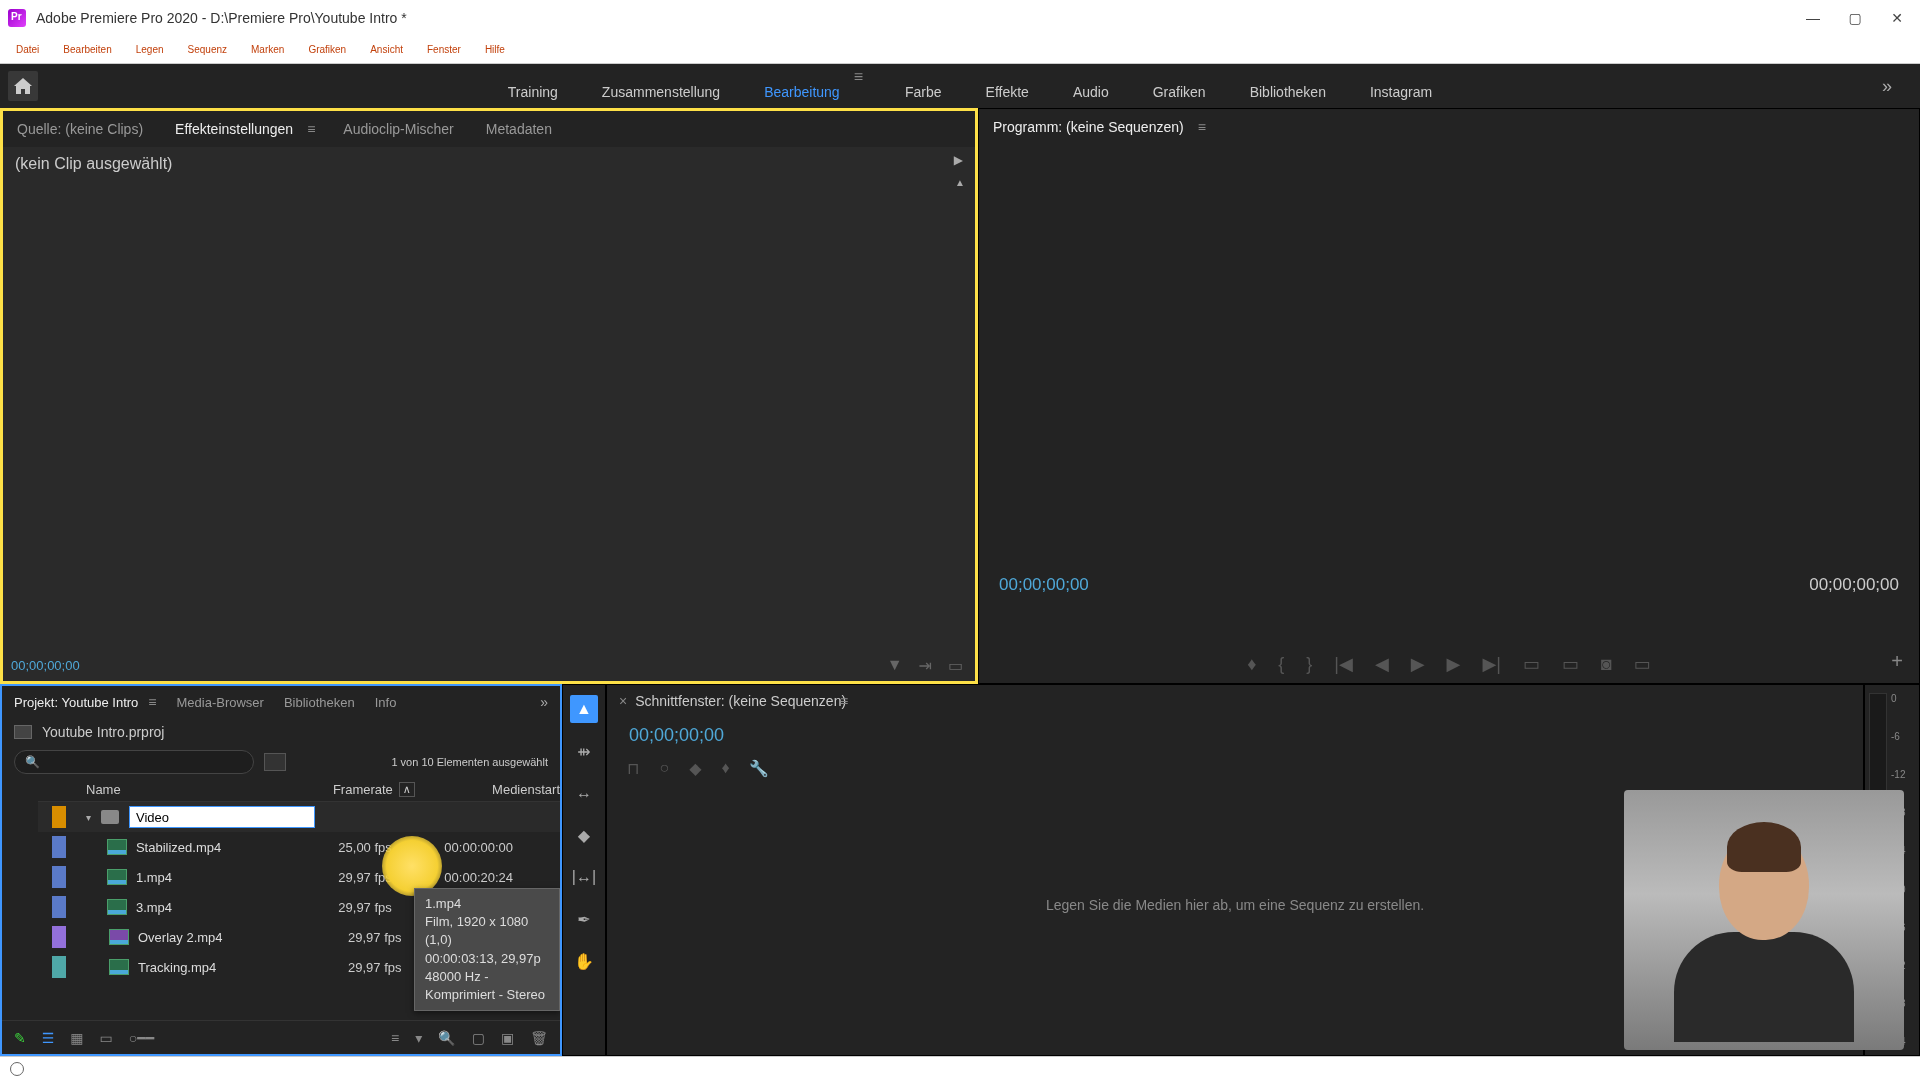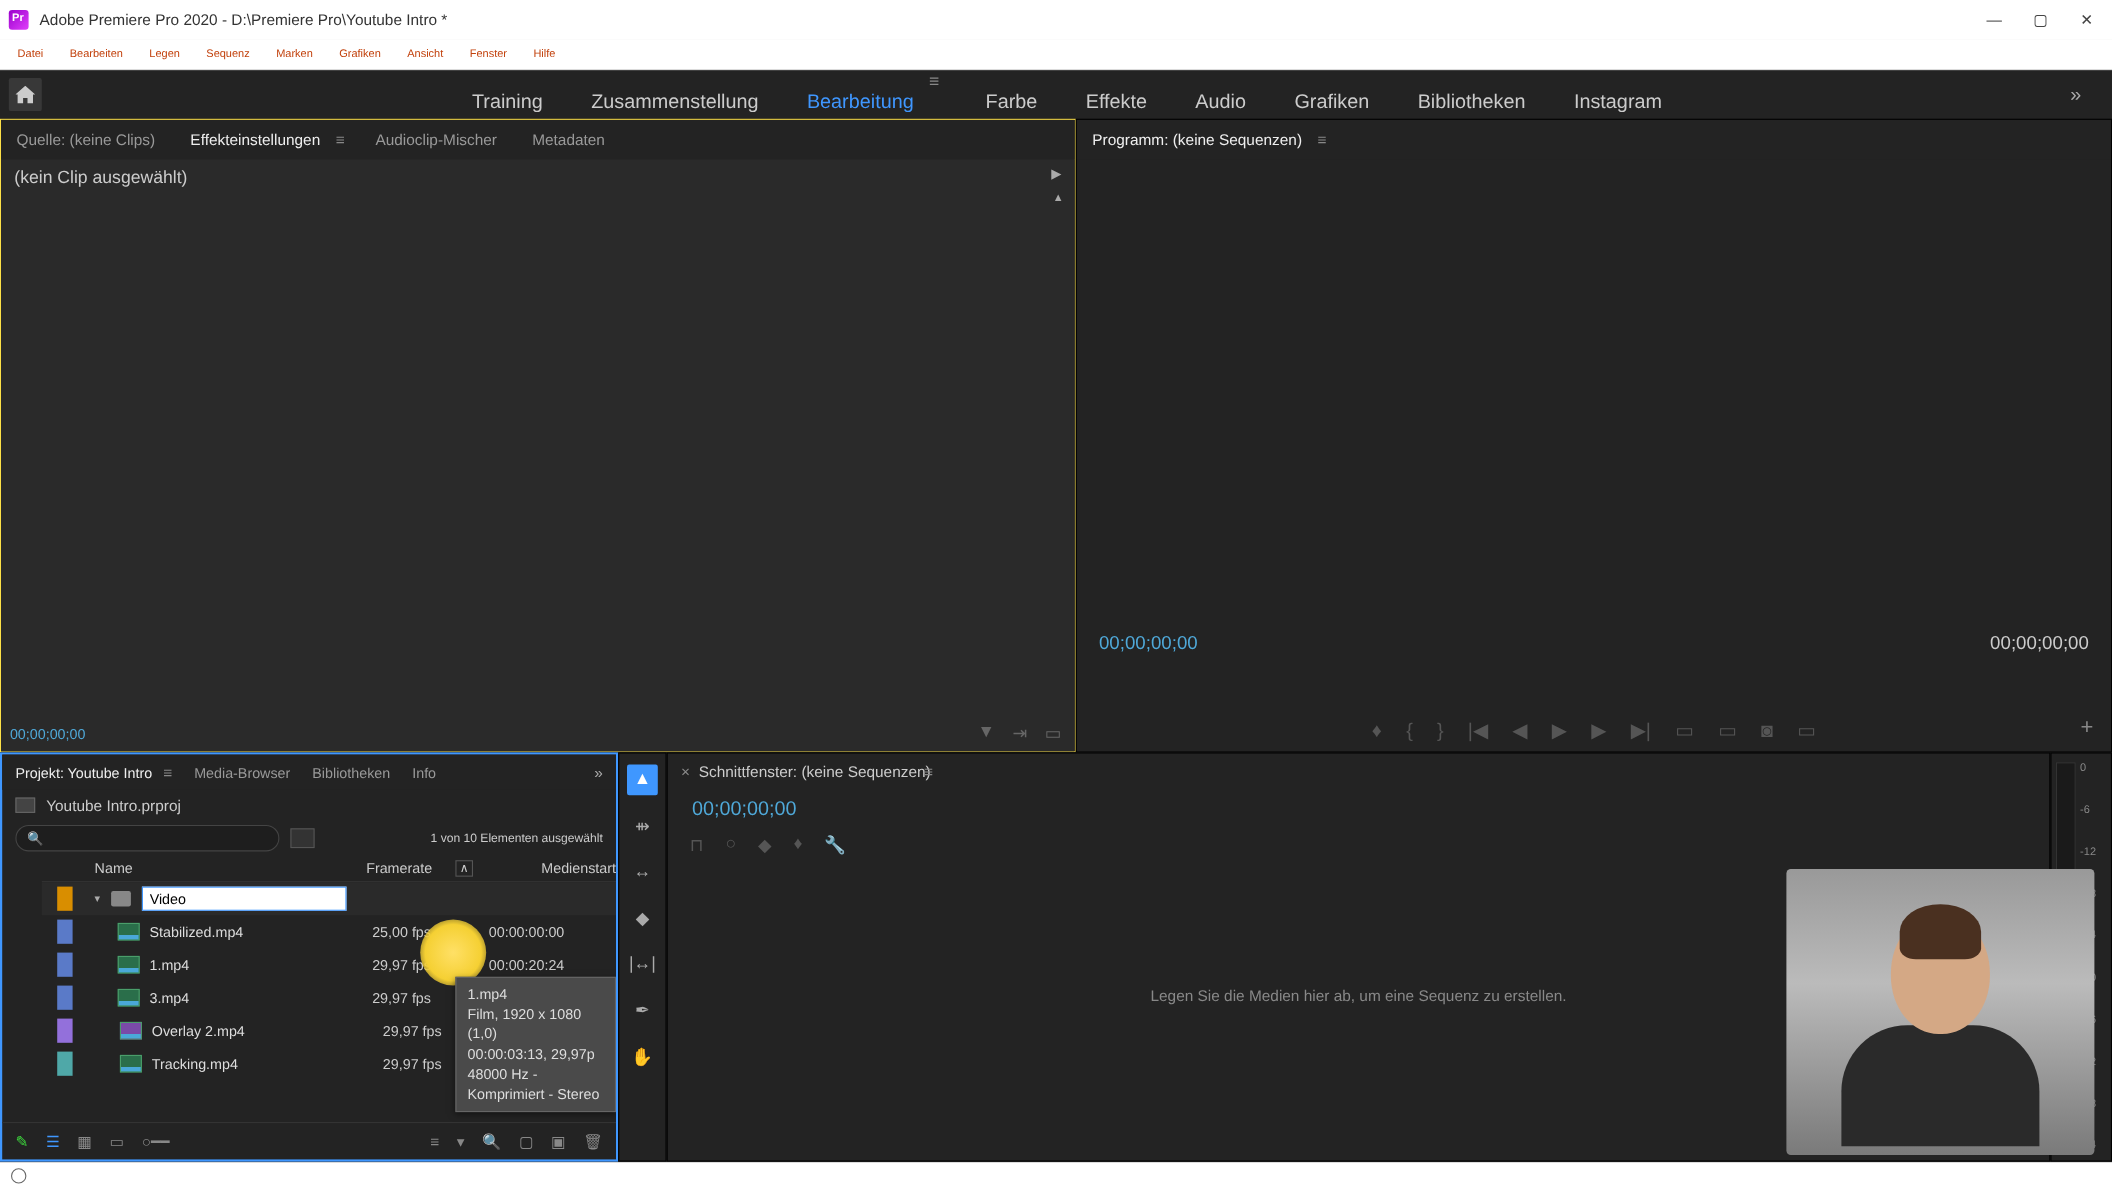--- a/index.html
+++ b/index.html
@@ -15,28 +15,28 @@
 
 
 .menubar { background: #fff; height: 28px; display: flex; align-items: center; padding: 0 4px; border-bottom: 1px solid #ccc; }
 .menu-item { padding: 4px 12px; font-size: 10px; color: #c2410c; cursor: pointer; }
 
 
 .app-chrome { background: #232323; width: 100%; height: calc(100% - 64px - 24px); display: flex; flex-direction: column; }
 .workspace-bar { height: 44px; background: #232323; display: flex; align-items: center; padding: 0 8px; }
 .home-btn { width: 30px; height: 30px; display: flex; align-items: center; justify-content: center; background: #383838; border-radius: 2px; cursor: pointer; margin-right: 20px; }
 .workspace-tabs { display: flex; flex: 1; justify-content: center; gap: 40px; }
-.ws-tab { font-size: 18px; color: #ccc; cursor: pointer; padding: 4px 2px; margin-top: 12px; }
+.ws-tab { font-size: 14px; color: #ccc; cursor: pointer; padding: 4px 2px; margin-top: 12px; }
 .ws-tab.active { color: #3f97ff; }
 .ws-tab-menu { color: #888; margin-left: -28px; font-size: 16px; }
 .ws-overflow { color: #aaa; font-size: 18px; margin-right: 20px; }
 
 
 .upper-row { display: flex; height: 576px; background: #1a1a1a; }
-.left-panel { width: 978px; border: 1px solid #fde047; display: flex; flex-direction: column; background: #232323; }
+.left-panel { width: 978px; border: 3px solid #fde047; display: flex; flex-direction: column; background: #232323; }
 .right-panel { flex: 1; border: 1px solid #000; display: flex; flex-direction: column; background: #232323; }
 
 
 .panel-tabs { display: flex; align-items: center; height: 36px; padding: 0 10px; background: #232323; gap: 24px; }
 .panel-tab { font-size: 14px; color: #999; cursor: pointer; padding: 6px 4px; }
 .panel-tab.active { color: #eee; }
 .tab-menu-icon { color: #888; font-size: 14px; margin-left: -14px; }
 .panel-body { flex: 1; background: #2a2a2a; position: relative; }
 .noclip-label { position: absolute; top: 8px; left: 12px; font-size: 16px; color: #ccc; }
 .arrow-btn { position: absolute; top: 6px; right: 12px; color: #aaa; font-size: 12px; }
@@ -70,21 +70,21 @@
 .proj-search { flex: 0 0 240px; height: 24px; background: #1e1e1e; border: 1px solid #444; border-radius: 12px; display: flex; align-items: center; padding: 0 10px; }
 .proj-search span.icon { color: #888; font-size: 12px; margin-right: 6px; }
 .proj-thumb-icon { width: 22px; height: 18px; background: #333; border: 1px solid #555; }
 .proj-selection { font-size: 11px; color: #ccc; margin-left: auto; }
 
 
 .proj-table { flex: 1; overflow: hidden; padding-left: 36px; }
 .proj-header { display: flex; padding: 4px 0 4px 48px; border-bottom: 1px solid #333; }
 .proj-header div { font-size: 13px; color: #ccc; }
 .col-name { width: 250px; }
-.col-framerate { width: 110px; text-align: left; display: flex; align-items: center; gap: 21px; }
+.col-framerate { width: 110px; text-align: left; display: flex; align-items: center; gap: 6px; }
 .col-mediastart { width: 120px; text-align: right; }
 .sort-arrow { font-size: 11px; color: #ccc; border: 1px solid #555; padding: 0px 3px; }
 
 .proj-row { display: flex; align-items: center; height: 30px; padding-left: 14px; }
 .label-chip { width: 14px; height: 22px; margin-right: 20px; }
 .label-orange { background: #d98e00; }
 .label-blue { background: #5a7ac8; }
 .label-purple { background: #9370db; }
 .label-teal { background: #4fa8a8; }
 .row-expand { color: #aaa; font-size: 10px; margin-right: 8px; }

